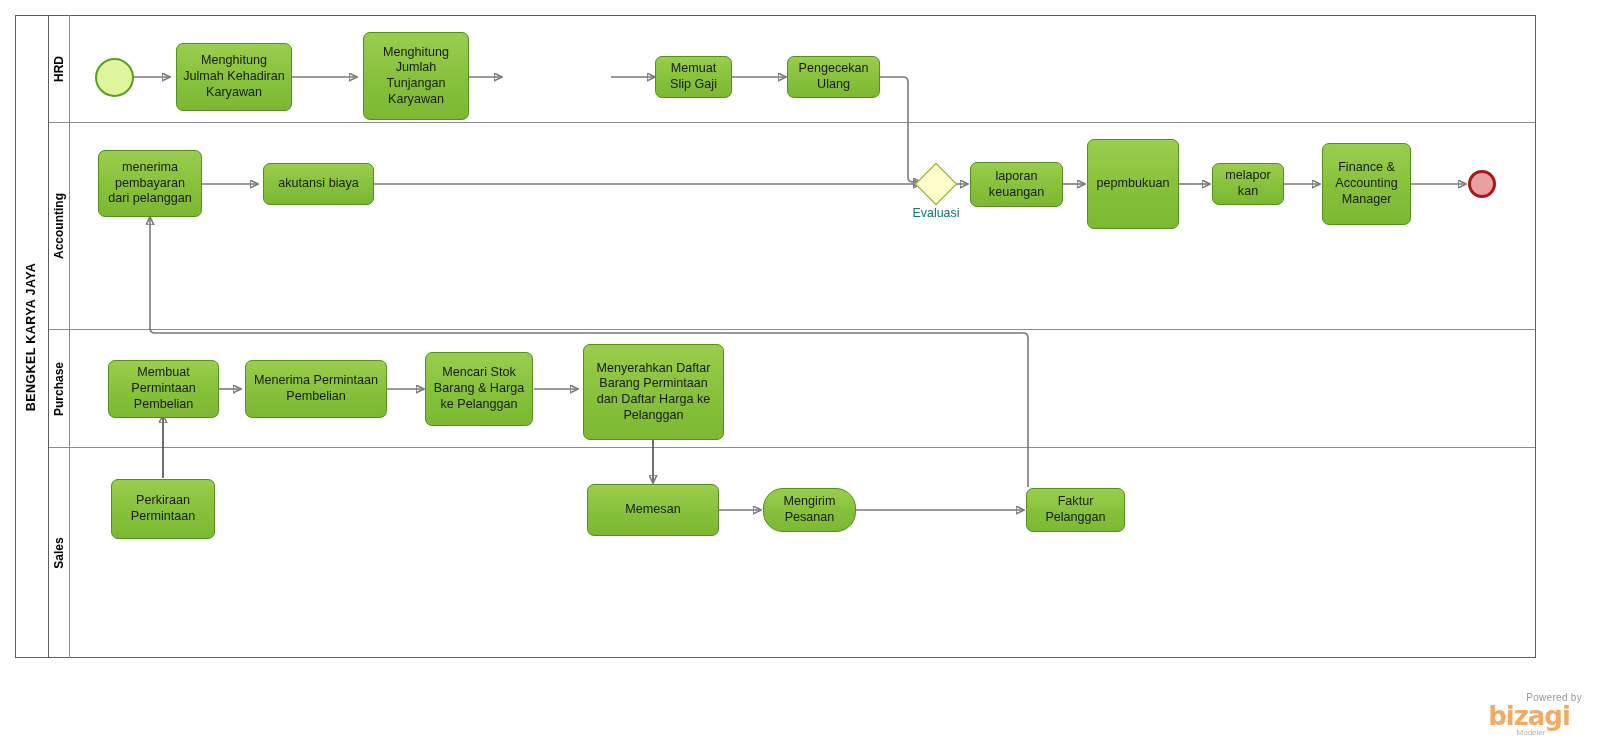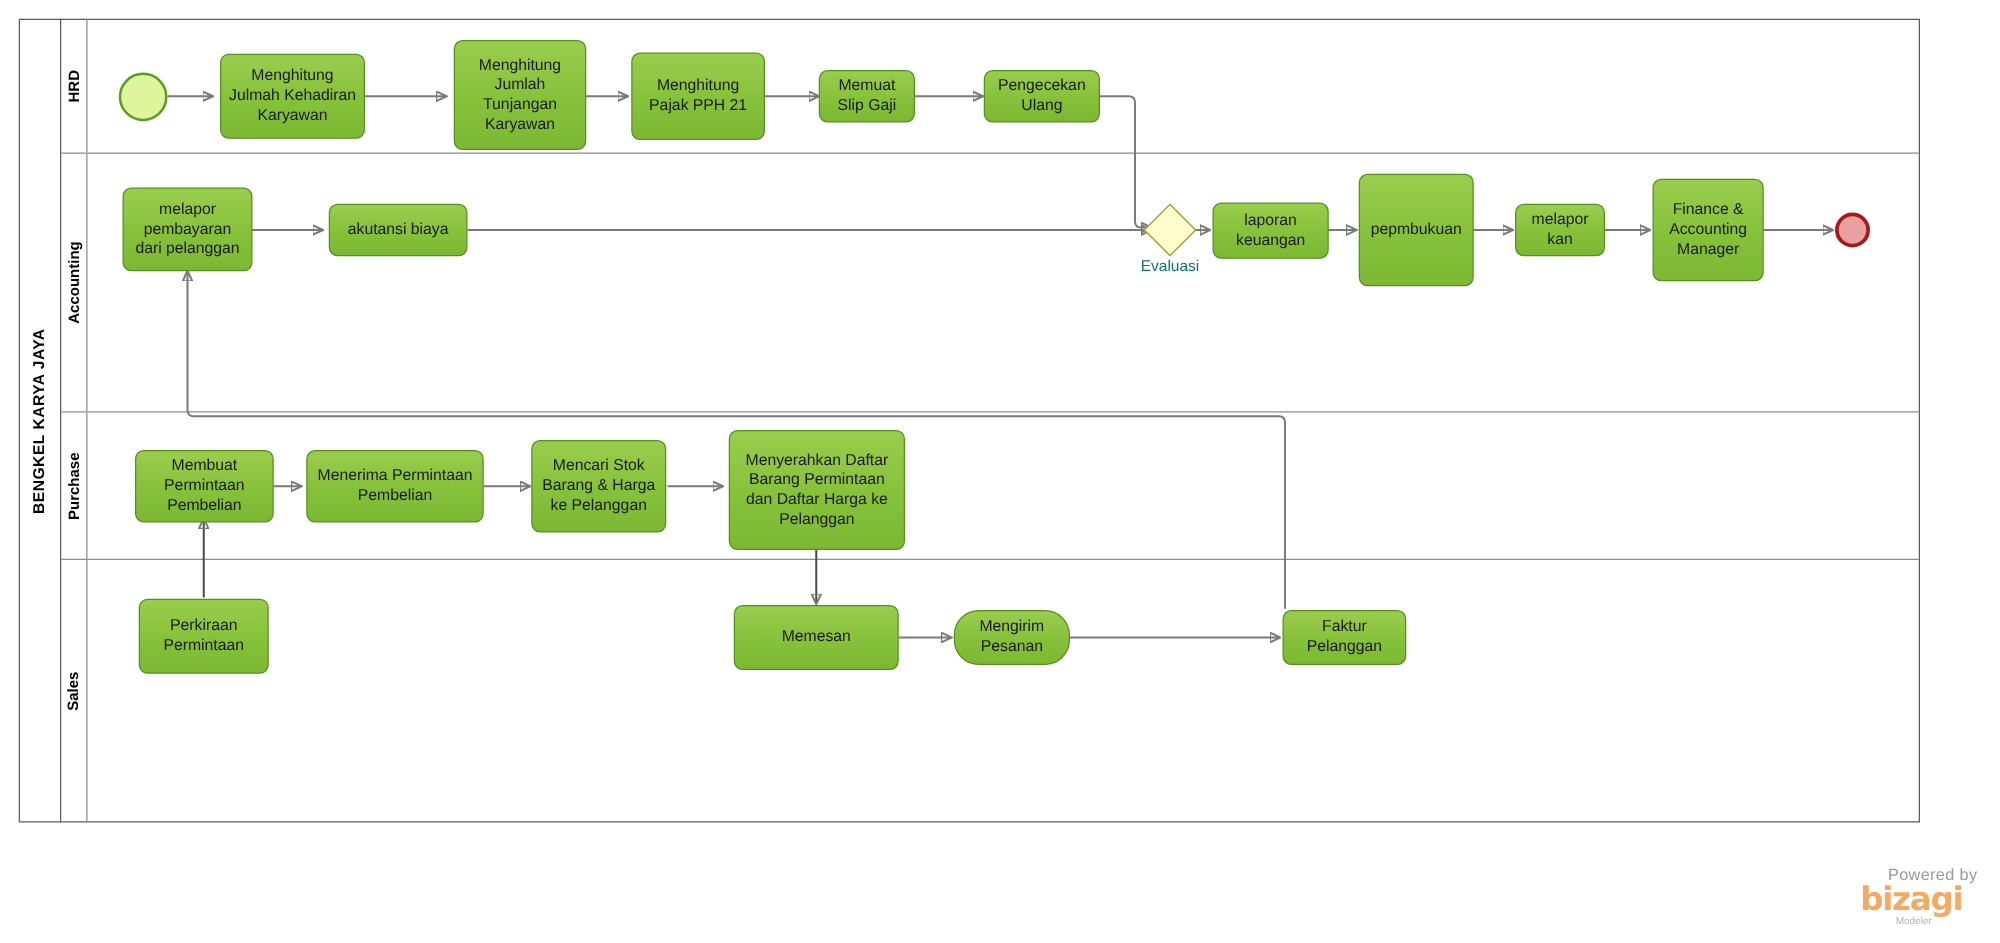--- a/index.html
+++ b/index.html
@@ -117,21 +117,21 @@
   #wires path.dark{stroke:#4a4a4a;}
 
   
   .watermark{
     position:absolute;
     right:16px;bottom:16px;
     width:110px;height:46px;
     text-align:center;
   }
   .wm-powered{
-    font-size:13px;color:#9a9a9a;
+    font-size:10px;color:#9a9a9a;
     letter-spacing:.3px;text-align:right;
     margin:0 2px 1px 0;
   }
   .wm-brand{
     font-size:26px;line-height:24px;
     color:#F5AA62;font-weight:bold;
     letter-spacing:-1px;text-align:center;
     font-family:"DejaVu Sans", sans-serif;
   }
   .wm-modeler{
@@ -220,34 +220,31 @@
   <div class="gw-label" style="left:886px;top:206px;width:100px;">Evaluasi</div>
 
   <div class="task" style="left:176px;top:43px;width:116px;height:68px;">
     <span>Menghitung Julmah Kehadiran Karyawan</span>
   </div>
 
   <div class="task" style="left:363px;top:32px;width:106px;height:88px;">
     <span>Menghitung Jumlah Tunjangan Karyawan</span>
   </div>
 
-  <div class="task" style="left:505px;top:42px;width:107px;height:70px;">
-    <span>Menghitung Pajak PPH 21</span>
-  </div>
 
   <div class="task" style="left:655px;top:56px;width:77px;height:42px;">
     <span>Memuat Slip Gaji</span>
   </div>
 
   <div class="task" style="left:787px;top:56px;width:93px;height:42px;">
     <span>Pengecekan Ulang</span>
   </div>
 
   <div class="task" style="left:98px;top:150px;width:104px;height:67px;">
-    <span>melapor pembayaran dari pelanggan</span>
+    <span>menerima pembayaran dari pelanggan</span>
   </div>
 
   <div class="task" style="left:263px;top:163px;width:111px;height:42px;">
     <span>akutansi biaya</span>
   </div>
 
   <div class="task" style="left:970px;top:162px;width:93px;height:45px;">
     <span>laporan keuangan</span>
   </div>
 

